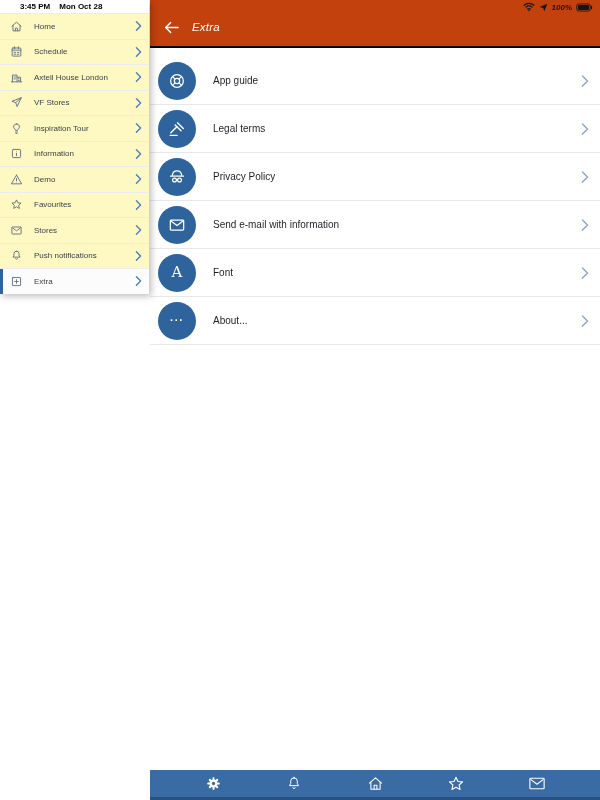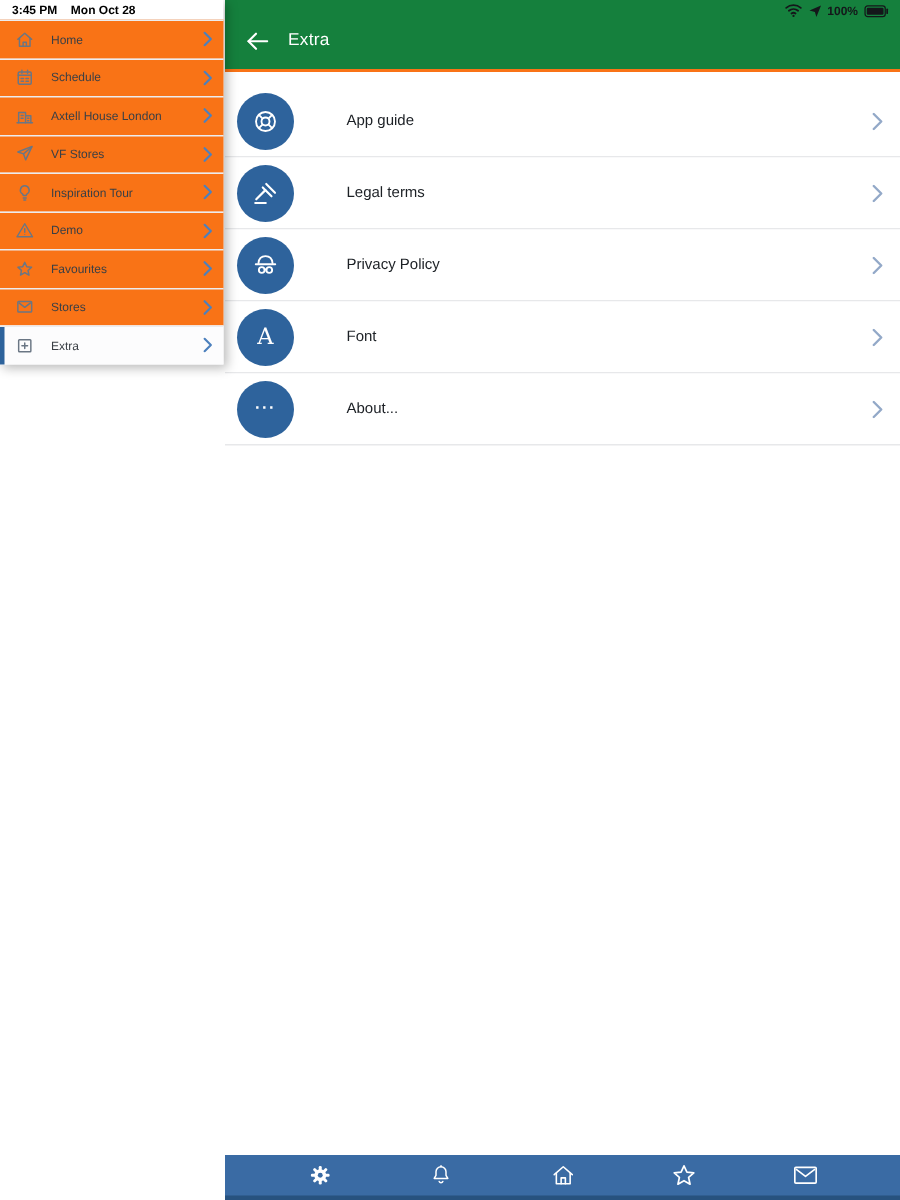--- a/index.html
+++ b/index.html
@@ -2,51 +2,51 @@
 <html><head>
 <meta charset="utf-8">
 <style>
   html,body{margin:0;padding:0;background:#fff;}
   .app{position:relative;width:600px;height:800px;background:#ffffff;overflow:hidden;
        font-family:"Liberation Sans",sans-serif;-webkit-font-smoothing:antialiased;}
 
   
   .detail{position:absolute;left:150px;top:0;width:450px;height:800px;background:#fff;}
 
-  .d-header{position:relative;height:48px;background:#15803d;border-bottom:2px solid #f97316;box-sizing:border-box;}
+  .d-header{position:relative;height:48px;background:#c2410c;border-bottom:2px solid #000000;box-sizing:border-box;font-style:italic;}
   .status-icons{position:absolute;top:2px;right:7px;display:flex;align-items:center;gap:4px;color:#14171a;}
   .status-icons svg{display:block;}
   .battery-pct{font-size:8px;font-weight:bold;color:#14171a;}
   .h-row{display:flex;align-items:center;height:100%;padding:8px 0 0 14px;box-sizing:border-box;}
   .back-btn{display:flex;align-items:center;color:#fff;cursor:pointer;}
   .h-title{margin-left:13px;color:#ffffff;font-size:11.5px;letter-spacing:.2px;}
 
   
   .menu{margin-top:9px;}
   .mrow{display:flex;align-items:center;height:48px;border-bottom:1px solid #e7e8ea;padding-left:8px;box-sizing:border-box;background:#fff;}
   .mcircle{width:38px;height:38px;border-radius:50%;background:#2e639c;color:#fff;flex:none;
            display:flex;align-items:center;justify-content:center;}
   .mcircle svg{display:block;}
   .glyph-a{font-family:"DejaVu Serif","Liberation Serif",serif;font-size:15px;line-height:1;color:#fff;}
   .glyph-dots{font-size:11px;font-weight:bold;letter-spacing:1px;line-height:1;color:#fff;}
-  .mlabel{margin-left:35px;font-size:10px;color:#1c2025;}
+  .mlabel{margin-left:17px;font-size:10px;color:#1c2025;}
   .mchev{margin-left:auto;margin-right:11px;color:#93a9c8;display:flex;}
 
   
   .bottom-nav{position:absolute;left:0;bottom:0;width:450px;height:30px;background:#27527f;}
   .bn-inner{height:27px;background:#3a6ba4;display:flex;align-items:center;justify-content:center;gap:63px;}
   .bn-btn{display:flex;align-items:center;justify-content:center;width:18px;height:18px;color:#fff;cursor:pointer;}
 
   
   .sidebar{position:absolute;left:0;top:0;width:149px;background:#ffffff;z-index:5;
            box-shadow:2px 2px 7px rgba(0,0,0,.28);}
-  .status{height:13px;display:flex;align-items:center;gap:9px;padding-left:8px;}
+  .status{height:13px;display:flex;align-items:center;gap:9px;padding-left:20px;}
   .status span{font-size:8px;font-weight:bold;color:#000;}
   .srow{display:flex;align-items:center;height:25.5px;border-top:1px solid #ececee;
-        padding:0 7px 0 10px;box-sizing:border-box;background:#f97316;position:relative;}
+        padding:0 7px 0 10px;box-sizing:border-box;background:#fef9c3;position:relative;}
   .srow.selected{box-shadow:inset 3px 0 0 #2e639c;background:#fcfcfd;}
   .sicon{width:13px;height:13px;color:#6a7684;flex:none;display:flex;align-items:center;justify-content:center;}
   .slabel{margin-left:11px;font-size:8px;color:#3a3f45;white-space:nowrap;}
   .schev{margin-left:auto;color:#4c80bd;display:flex;}
 </style>
 </head>
 <body>
 
 <div class="app">
 
@@ -127,20 +127,34 @@
           </svg>
         </span>
         <span class="mlabel">Privacy Policy</span>
         <span class="mchev">
           <svg width="8" height="12" viewBox="0 0 8 12" fill="none" stroke="currentColor" stroke-width="1.6" stroke-linecap="round" stroke-linejoin="round">
               <path d="m1.5 1 5 5-5 5"></path>
             </svg>
         </span>
       </div>
 
+      <div class="mrow">
+        <span class="mcircle">
+          <svg width="20" height="20" viewBox="0 0 24 24" fill="none" stroke="#fff" stroke-width="1.5" stroke-linejoin="round">
+            <rect x="4" y="6" width="16" height="12" rx="1"></rect>
+              <path d="m4.8 7.2 7.2 5.4 7.2-5.4"></path>
+          </svg>
+        </span>
+        <span class="mlabel">Send e-mail with information</span>
+        <span class="mchev">
+          <svg width="8" height="12" viewBox="0 0 8 12" fill="none" stroke="currentColor" stroke-width="1.6" stroke-linecap="round" stroke-linejoin="round">
+              <path d="m1.5 1 5 5-5 5"></path>
+            </svg>
+        </span>
+      </div>
 
 
       <div class="mrow">
         <span class="mcircle">
           <span class="glyph-a">A</span>
         </span>
         <span class="mlabel">Font</span>
         <span class="mchev">
           <svg width="8" height="12" viewBox="0 0 8 12" fill="none" stroke="currentColor" stroke-width="1.6" stroke-linecap="round" stroke-linejoin="round">
               <path d="m1.5 1 5 5-5 5"></path>
@@ -284,20 +298,35 @@
           </svg>
       </span>
       <span class="slabel">Inspiration Tour</span>
       <span class="schev">
         <svg width="7" height="10" viewBox="0 0 8 12" fill="none" stroke="currentColor" stroke-width="1.7" stroke-linecap="round" stroke-linejoin="round">
             <path d="m1.5 1 5 5-5 5"></path>
           </svg>
       </span>
     </div>
 
+    <div class="srow">
+      <span class="sicon">
+        <svg width="13" height="13" viewBox="0 0 24 24" fill="none" stroke="currentColor" stroke-width="1.8" stroke-linecap="round">
+            <rect x="4.5" y="4.5" width="15" height="15" rx="1.5"></rect>
+            <path d="M12 11.5v4.5"></path>
+            <circle cx="12" cy="8.3" r="0.7" fill="currentColor" stroke="none"></circle>
+          </svg>
+      </span>
+      <span class="slabel">Information</span>
+      <span class="schev">
+        <svg width="7" height="10" viewBox="0 0 8 12" fill="none" stroke="currentColor" stroke-width="1.7" stroke-linecap="round" stroke-linejoin="round">
+            <path d="m1.5 1 5 5-5 5"></path>
+          </svg>
+      </span>
+    </div>
 
 
     <div class="srow">
       <span class="sicon">
         <svg width="13" height="13" viewBox="0 0 24 24" fill="none" stroke="currentColor" stroke-width="1.8" stroke-linejoin="round" stroke-linecap="round">
             <path d="M12 4 21.5 20h-19L12 4z"></path>
             <path d="M12 10.2v4.3"></path>
             <circle cx="12" cy="17.2" r="0.7" fill="currentColor" stroke="none"></circle>
           </svg>
       </span>
@@ -331,20 +360,34 @@
           </svg>
       </span>
       <span class="slabel">Stores</span>
       <span class="schev">
         <svg width="7" height="10" viewBox="0 0 8 12" fill="none" stroke="currentColor" stroke-width="1.7" stroke-linecap="round" stroke-linejoin="round">
             <path d="m1.5 1 5 5-5 5"></path>
           </svg>
       </span>
     </div>
 
+    <div class="srow">
+      <span class="sicon">
+        <svg width="13" height="13" viewBox="0 0 24 24" fill="none" stroke="currentColor" stroke-width="1.8" stroke-linejoin="round" stroke-linecap="round">
+            <path d="M12 4a4.8 4.8 0 0 0-4.8 4.8v3.5L5.5 15h13l-1.7-2.7V8.8A4.8 4.8 0 0 0 12 4z"></path>
+            <path d="M10.3 17.8a1.8 1.8 0 0 0 3.4 0"></path>
+          </svg>
+      </span>
+      <span class="slabel">Push notifications</span>
+      <span class="schev">
+        <svg width="7" height="10" viewBox="0 0 8 12" fill="none" stroke="currentColor" stroke-width="1.7" stroke-linecap="round" stroke-linejoin="round">
+            <path d="m1.5 1 5 5-5 5"></path>
+          </svg>
+      </span>
+    </div>
 
     <div class="srow selected">
       <span class="sicon">
         <svg width="13" height="13" viewBox="0 0 24 24" fill="none" stroke="currentColor" stroke-width="1.8" stroke-linecap="round">
             <rect x="4.5" y="4.5" width="15" height="15" rx="1"></rect>
             <path d="M12 8.5v7M8.5 12h7"></path>
           </svg>
       </span>
       <span class="slabel">Extra</span>
       <span class="schev">

